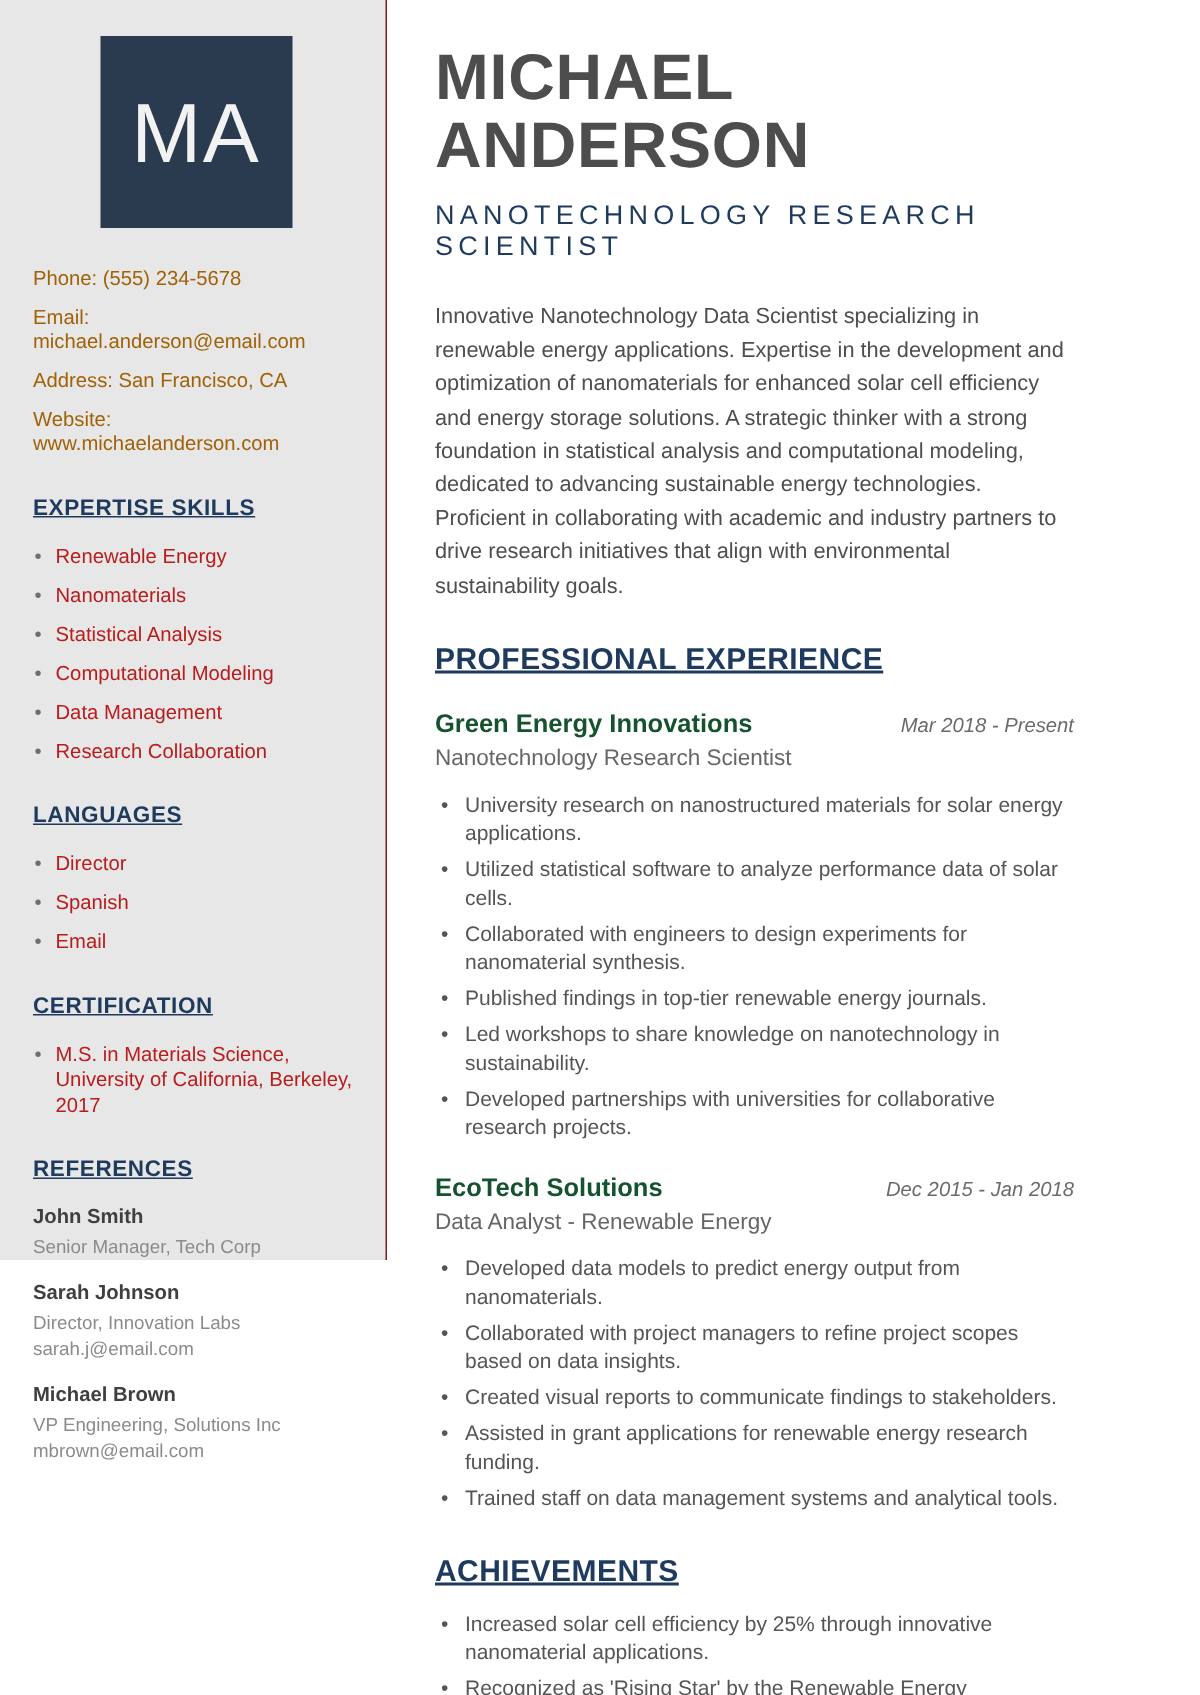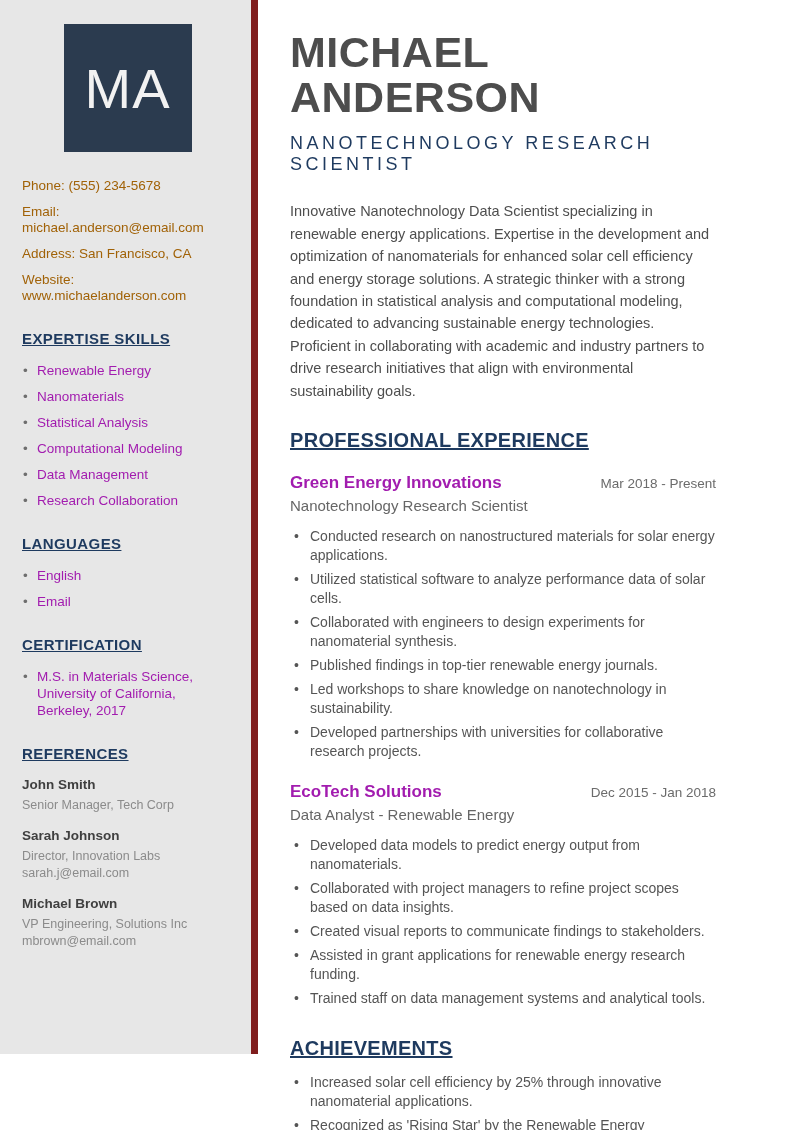--- a/index.html
+++ b/index.html
@@ -6,23 +6,23 @@
   html,body { width:800px; height:1130px; }
   body {
     font-family:"Liberation Sans", sans-serif;
     background:#ffffff;
     position:relative;
     overflow:hidden;
   }
   
   .sidebar {
     position:absolute; left:0; top:0;
-    width:258px; height:1054px;
+    width:258px; height:840px;
     background:#e7e7e7;
-    border-right:7px solid #7f1d1d;
+    border-right:1px solid #7f1d1d;
     padding:24px 18px 0 22px;
   }
   .monogram {
     width:128px; height:128px;
     background:#2b3b4f;
     color:#f2f2f2;
     display:flex; align-items:center; justify-content:center;
     font-size:56px; letter-spacing:1px;
     margin:0 auto 26px auto;
   }
@@ -34,21 +34,21 @@
   .side-section { margin-top:26px; }
   .side-heading {
     font-size:15px; font-weight:bold;
     color:#1e3a5f;
     text-decoration:underline;
     letter-spacing:0.4px;
     margin-bottom:15px;
   }
   .side-list { list-style:none; }
   .side-list li {
-    font-size:13.5px; color:#a21caf;
+    font-size:13.5px; color:#b91c1c;
     line-height:17px;
     margin-bottom:9px;
     padding-left:15px;
     position:relative;
   }
   .side-list li::before {
     content:"•"; color:#6e6e6e;
     position:absolute; left:1px; top:0;
   }
   .ref-person { margin-bottom:14px; }
@@ -86,24 +86,24 @@
     color:#1e3a5f;
     text-decoration:underline;
     letter-spacing:0.3px;
   }
   .experience-section { margin-top:27px; }
   .job { margin-top:21px; }
   .job-header {
     display:flex; justify-content:space-between; align-items:baseline;
   }
   .company {
-    font-size:17px; font-weight:bold; color:#a21caf;
+    font-size:17px; font-weight:bold; color:#14532d;
   }
   .dates {
-    font-size:13.5px; color:#6b6b6b;
+    font-size:13.5px; font-style:italic; color:#6b6b6b;
   }
   .role { font-size:15px; color:#666666; margin-top:4px; }
   .bullet-list { list-style:none; margin-top:13px; }
   .bullet-list li {
     font-size:14px; color:#555555;
     line-height:19px; margin-bottom:5px;
     padding-left:20px; position:relative;
   }
   .bullet-list li::before {
     content:"•"; color:#555555;
@@ -147,22 +147,23 @@
         <li>Data Management</li>
 
         <li>Research Collaboration</li>
       </ul>
   </section>
 
   <section class="side-section">
     <h2 class="side-heading">LANGUAGES</h2>
     <ul class="side-list">
 
-        <li>English</li>
-
+        <li>Director</li>
+
+        <li>Spanish</li>
 
         <li>Email</li>
       </ul>
   </section>
 
   <section class="side-section">
     <h2 class="side-heading">CERTIFICATION</h2>
     <ul class="side-list">
 
         <li>M.S. in Materials Science, University of California, Berkeley, 2017</li>
@@ -205,21 +206,21 @@
     <h2 class="main-heading">PROFESSIONAL EXPERIENCE</h2>
 
     <div class="job">
       <div class="job-header">
         <span class="company">Green Energy Innovations</span>
         <span class="dates">Mar 2018 - Present</span>
       </div>
       <div class="role">Nanotechnology Research Scientist</div>
       <ul class="bullet-list">
 
-          <li>Conducted research on nanostructured materials for solar energy applications.</li>
+          <li>University research on nanostructured materials for solar energy applications.</li>
 
           <li>Utilized statistical software to analyze performance data of solar cells.</li>
 
           <li>Collaborated with engineers to design experiments for nanomaterial synthesis.</li>
 
           <li>Published findings in top-tier renewable energy journals.</li>
 
           <li>Led workshops to share knowledge on nanotechnology in sustainability.</li>
 
           <li>Developed partnerships with universities for collaborative research projects.</li>

